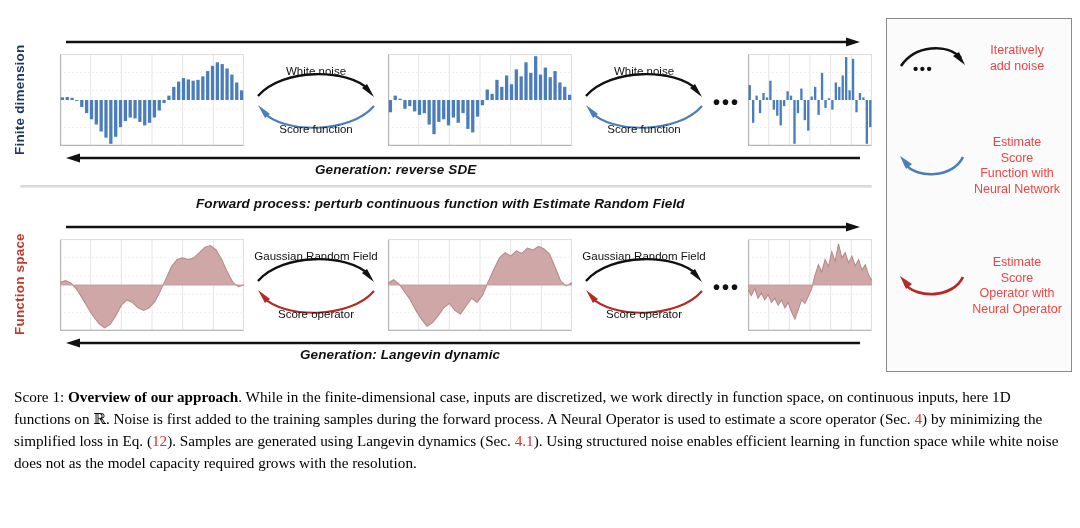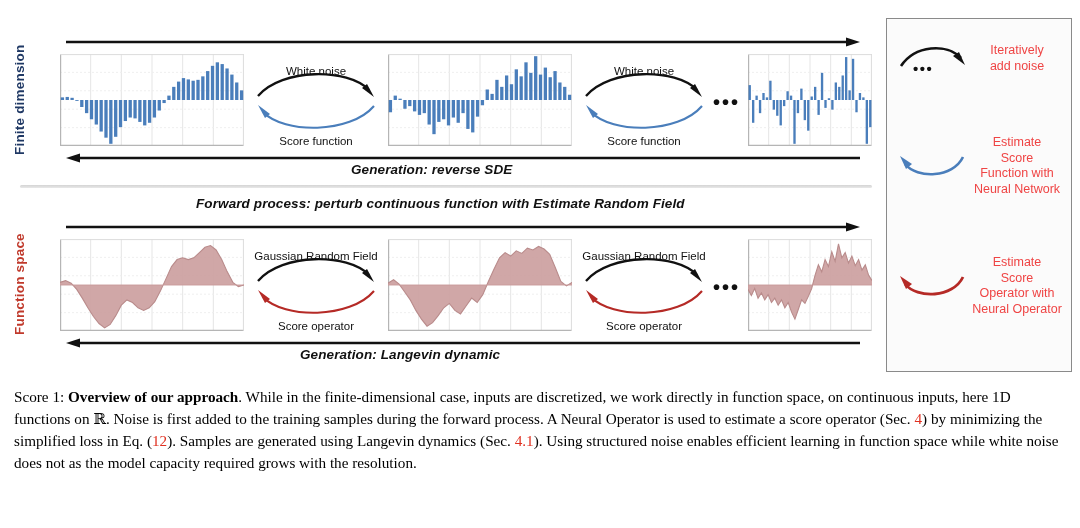--- a/index.html
+++ b/index.html
@@ -47,21 +47,21 @@
   .connector .lbl{
     position:absolute;
     left:50%;
     transform:translateX(-50%);
     font-size:11.5px;
     white-space:nowrap;
     color:#111;
     text-align:center;
   }
   .connector .lbl.top{top:12px;}
-  .connector .lbl.bot{bottom:0;margin-top:16px;}
+  .connector .lbl.bot{bottom:12px;margin-top:16px;}
   .connector svg{position:absolute;left:0;top:17px;}
 
   .ellipsis{
     position:absolute;
     font-size:20px;
     font-weight:bold;
     letter-spacing:2px;
     color:#111;
     line-height:1;
   }
@@ -136,21 +136,21 @@
   <svg class="abs" style="left:66px;top:36px;" width="794" height="12">
     <line x1="0" y1="6" x2="782" y2="6" stroke="#111" stroke-width="2.4"></line>
     <polygon points="794,6 780,1.5 780,10.5" fill="#111"></polygon>
   </svg>
 
   <svg class="abs" style="left:66px;top:152px;" width="794" height="12">
     <line x1="12" y1="6" x2="794" y2="6" stroke="#111" stroke-width="2.4"></line>
     <polygon points="0,6 14,1.5 14,10.5" fill="#111"></polygon>
   </svg>
 
-  <div class="proc-caption" style="left:315px;top:162px;margin-left:36px;">Generation: reverse SDE</div>
+  <div class="proc-caption" style="left:315px;top:162px;">Generation: reverse SDE</div>
 
   <div class="panel" id="p-top-left" style="left:60px;top:54px;width:184px;height:92px;">
       <svg viewBox="0 0 184 92" preserveAspectRatio="none">
         <line x1="30.666666666666668" y1="0" x2="30.666666666666668" y2="92" stroke="#e2e2e2" stroke-width="0.9"></line>
         <line x1="61.333333333333336" y1="0" x2="61.333333333333336" y2="92" stroke="#e2e2e2" stroke-width="0.9"></line>
         <line x1="92" y1="0" x2="92" y2="92" stroke="#e2e2e2" stroke-width="0.9"></line>
         <line x1="122.66666666666667" y1="0" x2="122.66666666666667" y2="92" stroke="#e2e2e2" stroke-width="0.9"></line>
         <line x1="153.33333333333334" y1="0" x2="153.33333333333334" y2="92" stroke="#e2e2e2" stroke-width="0.9"></line>
         <line x1="0" y1="18.4" x2="184" y2="18.4" stroke="#ededed" stroke-width="0.9" stroke-dasharray="2 2"></line>
         <line x1="0" y1="36.8" x2="184" y2="36.8" stroke="#ededed" stroke-width="0.9" stroke-dasharray="2 2"></line>

